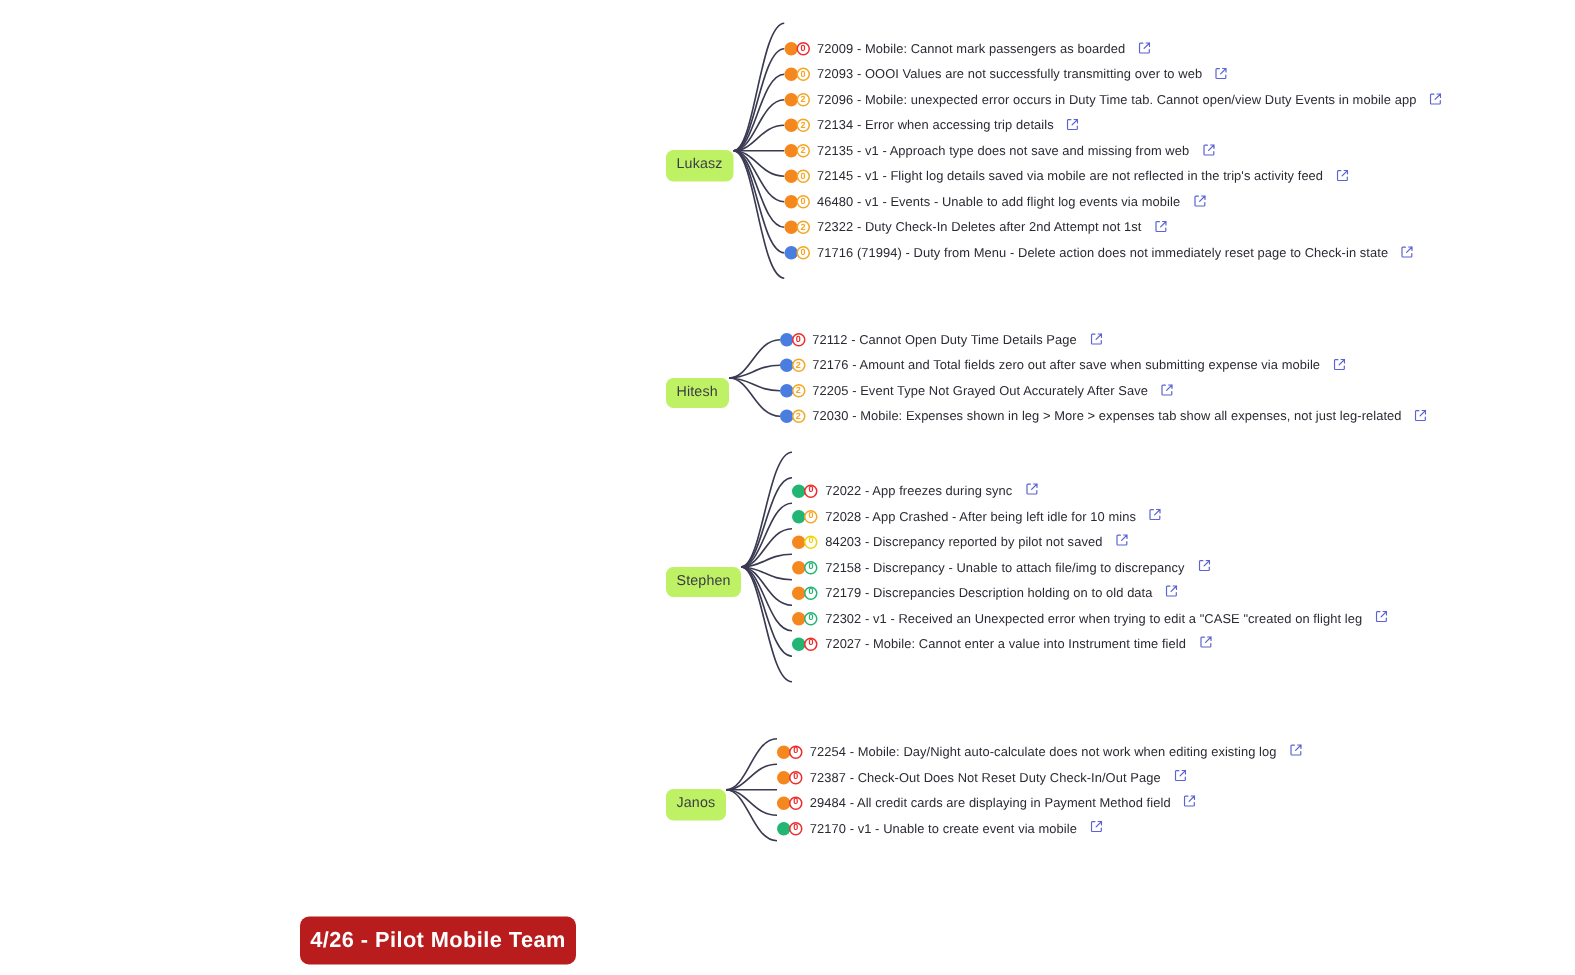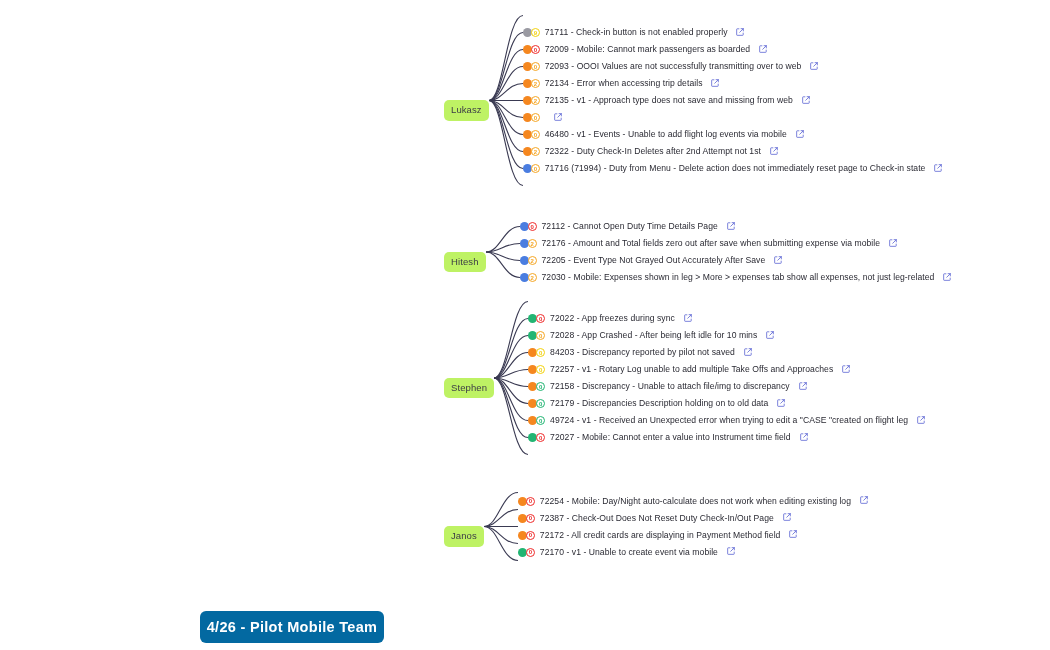--- a/index.html
+++ b/index.html
@@ -98,21 +98,21 @@
   }
   .ext-link svg { display: block; }
 
   
   #banner {
     position: absolute;
     left: 200px;
     top: 611px;
     width: 184px;
     height: 32px;
-    background: #0369a1;
+    background: #b91c1c;
     border-radius: 6px;
     display: flex;
     align-items: center;
     justify-content: center;
     color: #ffffff;
     font-size: 14.5px;
     font-weight: bold;
     letter-spacing: .3px;
   }
 </style>
@@ -133,33 +133,20 @@
           <path d="M0,93.5 C14.28,93.5 17.68,93.5 34,93.5" stroke="#3a3a52" stroke-width="1.1" fill="none"></path>
           <path d="M0,93.5 C14.28,93.5 17.68,110.5 34,110.5" stroke="#3a3a52" stroke-width="1.1" fill="none"></path>
           <path d="M0,93.5 C14.28,93.5 17.68,127.5 34,127.5" stroke="#3a3a52" stroke-width="1.1" fill="none"></path>
           <path d="M0,93.5 C14.28,93.5 17.68,144.5 34,144.5" stroke="#3a3a52" stroke-width="1.1" fill="none"></path>
           <path d="M0,93.5 C14.28,93.5 17.68,161.5 34,161.5" stroke="#3a3a52" stroke-width="1.1" fill="none"></path>
           <path d="M0,93.5 C14.28,93.5 17.68,178.5 34,178.5" stroke="#3a3a52" stroke-width="1.1" fill="none"></path>
         </svg>
         <div class="rows">
           <div class="row">
             <span class="badges">
-              <span class="dot" style="background: rgb(154, 154, 162);"></span>
-              <span class="ring" style="border: 1.6px solid rgb(242, 210, 12); color: rgb(242, 210, 12);">9</span>
-            </span>
-            <span class="row-text">71711 - Check-in button is not enabled properly</span>
-            <a class="ext-link">
-              <svg width="8" height="8" viewBox="0 0 12 12" fill="none">
-                <path d="M4.4 1.2H1.8A.8.8 0 0 0 1 2v8.2a.8.8 0 0 0 .8.8H10a.8.8 0 0 0 .8-.8V7.6" stroke="#5b63d3" stroke-width="1.2" stroke-linecap="round" stroke-linejoin="round"></path>
-                <path d="M7.6 1h3.4v3.4M11 1 5.6 6.4" stroke="#5b63d3" stroke-width="1.2" stroke-linecap="round" stroke-linejoin="round"></path>
-              </svg>
-            </a>
-          </div>
-          <div class="row">
-            <span class="badges">
               <span class="dot" style="background: rgb(245, 135, 31);"></span>
               <span class="ring" style="border: 1.6px solid rgb(239, 43, 43); color: rgb(239, 43, 43);">0</span>
             </span>
             <span class="row-text">72009 - Mobile: Cannot mark passengers as boarded</span>
             <a class="ext-link">
               <svg width="8" height="8" viewBox="0 0 12 12" fill="none">
                 <path d="M4.4 1.2H1.8A.8.8 0 0 0 1 2v8.2a.8.8 0 0 0 .8.8H10a.8.8 0 0 0 .8-.8V7.6" stroke="#5b63d3" stroke-width="1.2" stroke-linecap="round" stroke-linejoin="round"></path>
                 <path d="M7.6 1h3.4v3.4M11 1 5.6 6.4" stroke="#5b63d3" stroke-width="1.2" stroke-linecap="round" stroke-linejoin="round"></path>
               </svg>
             </a>
@@ -175,20 +162,33 @@
                 <path d="M4.4 1.2H1.8A.8.8 0 0 0 1 2v8.2a.8.8 0 0 0 .8.8H10a.8.8 0 0 0 .8-.8V7.6" stroke="#5b63d3" stroke-width="1.2" stroke-linecap="round" stroke-linejoin="round"></path>
                 <path d="M7.6 1h3.4v3.4M11 1 5.6 6.4" stroke="#5b63d3" stroke-width="1.2" stroke-linecap="round" stroke-linejoin="round"></path>
               </svg>
             </a>
           </div>
           <div class="row">
             <span class="badges">
               <span class="dot" style="background: rgb(245, 135, 31);"></span>
               <span class="ring" style="border: 1.6px solid rgb(245, 166, 35); color: rgb(245, 166, 35);">2</span>
             </span>
+            <span class="row-text">72096 - Mobile: unexpected error occurs in Duty Time tab. Cannot open/view Duty Events in mobile app</span>
+            <a class="ext-link">
+              <svg width="8" height="8" viewBox="0 0 12 12" fill="none">
+                <path d="M4.4 1.2H1.8A.8.8 0 0 0 1 2v8.2a.8.8 0 0 0 .8.8H10a.8.8 0 0 0 .8-.8V7.6" stroke="#5b63d3" stroke-width="1.2" stroke-linecap="round" stroke-linejoin="round"></path>
+                <path d="M7.6 1h3.4v3.4M11 1 5.6 6.4" stroke="#5b63d3" stroke-width="1.2" stroke-linecap="round" stroke-linejoin="round"></path>
+              </svg>
+            </a>
+          </div>
+          <div class="row">
+            <span class="badges">
+              <span class="dot" style="background: rgb(245, 135, 31);"></span>
+              <span class="ring" style="border: 1.6px solid rgb(245, 166, 35); color: rgb(245, 166, 35);">2</span>
+            </span>
             <span class="row-text">72134 - Error when accessing trip details</span>
             <a class="ext-link">
               <svg width="8" height="8" viewBox="0 0 12 12" fill="none">
                 <path d="M4.4 1.2H1.8A.8.8 0 0 0 1 2v8.2a.8.8 0 0 0 .8.8H10a.8.8 0 0 0 .8-.8V7.6" stroke="#5b63d3" stroke-width="1.2" stroke-linecap="round" stroke-linejoin="round"></path>
                 <path d="M7.6 1h3.4v3.4M11 1 5.6 6.4" stroke="#5b63d3" stroke-width="1.2" stroke-linecap="round" stroke-linejoin="round"></path>
               </svg>
             </a>
           </div>
           <div class="row">
             <span class="badges">
@@ -201,20 +201,21 @@
                 <path d="M4.4 1.2H1.8A.8.8 0 0 0 1 2v8.2a.8.8 0 0 0 .8.8H10a.8.8 0 0 0 .8-.8V7.6" stroke="#5b63d3" stroke-width="1.2" stroke-linecap="round" stroke-linejoin="round"></path>
                 <path d="M7.6 1h3.4v3.4M11 1 5.6 6.4" stroke="#5b63d3" stroke-width="1.2" stroke-linecap="round" stroke-linejoin="round"></path>
               </svg>
             </a>
           </div>
           <div class="row">
             <span class="badges">
               <span class="dot" style="background: rgb(245, 135, 31);"></span>
               <span class="ring" style="border: 1.6px solid rgb(245, 166, 35); color: rgb(245, 166, 35);">0</span>
             </span>
+            <span class="row-text">72145 - v1 - Flight log details saved via mobile are not reflected in the trip's activity feed</span>
             <a class="ext-link">
               <svg width="8" height="8" viewBox="0 0 12 12" fill="none">
                 <path d="M4.4 1.2H1.8A.8.8 0 0 0 1 2v8.2a.8.8 0 0 0 .8.8H10a.8.8 0 0 0 .8-.8V7.6" stroke="#5b63d3" stroke-width="1.2" stroke-linecap="round" stroke-linejoin="round"></path>
                 <path d="M7.6 1h3.4v3.4M11 1 5.6 6.4" stroke="#5b63d3" stroke-width="1.2" stroke-linecap="round" stroke-linejoin="round"></path>
               </svg>
             </a>
           </div>
           <div class="row">
             <span class="badges">
               <span class="dot" style="background: rgb(245, 135, 31);"></span>
@@ -369,33 +370,20 @@
             <a class="ext-link">
               <svg width="8" height="8" viewBox="0 0 12 12" fill="none">
                 <path d="M4.4 1.2H1.8A.8.8 0 0 0 1 2v8.2a.8.8 0 0 0 .8.8H10a.8.8 0 0 0 .8-.8V7.6" stroke="#5b63d3" stroke-width="1.2" stroke-linecap="round" stroke-linejoin="round"></path>
                 <path d="M7.6 1h3.4v3.4M11 1 5.6 6.4" stroke="#5b63d3" stroke-width="1.2" stroke-linecap="round" stroke-linejoin="round"></path>
               </svg>
             </a>
           </div>
           <div class="row">
             <span class="badges">
               <span class="dot" style="background: rgb(245, 135, 31);"></span>
-              <span class="ring" style="border: 1.6px solid rgb(242, 210, 12); color: rgb(242, 210, 12);">0</span>
-            </span>
-            <span class="row-text">72257 - v1 - Rotary Log unable to add multiple Take Offs and Approaches</span>
-            <a class="ext-link">
-              <svg width="8" height="8" viewBox="0 0 12 12" fill="none">
-                <path d="M4.4 1.2H1.8A.8.8 0 0 0 1 2v8.2a.8.8 0 0 0 .8.8H10a.8.8 0 0 0 .8-.8V7.6" stroke="#5b63d3" stroke-width="1.2" stroke-linecap="round" stroke-linejoin="round"></path>
-                <path d="M7.6 1h3.4v3.4M11 1 5.6 6.4" stroke="#5b63d3" stroke-width="1.2" stroke-linecap="round" stroke-linejoin="round"></path>
-              </svg>
-            </a>
-          </div>
-          <div class="row">
-            <span class="badges">
-              <span class="dot" style="background: rgb(245, 135, 31);"></span>
               <span class="ring" style="border: 1.6px solid rgb(34, 181, 115); color: rgb(34, 181, 115);">0</span>
             </span>
             <span class="row-text">72158 - Discrepancy - Unable to attach file/img to discrepancy</span>
             <a class="ext-link">
               <svg width="8" height="8" viewBox="0 0 12 12" fill="none">
                 <path d="M4.4 1.2H1.8A.8.8 0 0 0 1 2v8.2a.8.8 0 0 0 .8.8H10a.8.8 0 0 0 .8-.8V7.6" stroke="#5b63d3" stroke-width="1.2" stroke-linecap="round" stroke-linejoin="round"></path>
                 <path d="M7.6 1h3.4v3.4M11 1 5.6 6.4" stroke="#5b63d3" stroke-width="1.2" stroke-linecap="round" stroke-linejoin="round"></path>
               </svg>
             </a>
           </div>
@@ -410,21 +398,21 @@
                 <path d="M4.4 1.2H1.8A.8.8 0 0 0 1 2v8.2a.8.8 0 0 0 .8.8H10a.8.8 0 0 0 .8-.8V7.6" stroke="#5b63d3" stroke-width="1.2" stroke-linecap="round" stroke-linejoin="round"></path>
                 <path d="M7.6 1h3.4v3.4M11 1 5.6 6.4" stroke="#5b63d3" stroke-width="1.2" stroke-linecap="round" stroke-linejoin="round"></path>
               </svg>
             </a>
           </div>
           <div class="row">
             <span class="badges">
               <span class="dot" style="background: rgb(245, 135, 31);"></span>
               <span class="ring" style="border: 1.6px solid rgb(34, 181, 115); color: rgb(34, 181, 115);">0</span>
             </span>
-            <span class="row-text">49724 - v1 - Received an Unexpected error when trying to edit a "CASE "created on flight leg</span>
+            <span class="row-text">72302 - v1 - Received an Unexpected error when trying to edit a "CASE "created on flight leg</span>
             <a class="ext-link">
               <svg width="8" height="8" viewBox="0 0 12 12" fill="none">
                 <path d="M4.4 1.2H1.8A.8.8 0 0 0 1 2v8.2a.8.8 0 0 0 .8.8H10a.8.8 0 0 0 .8-.8V7.6" stroke="#5b63d3" stroke-width="1.2" stroke-linecap="round" stroke-linejoin="round"></path>
                 <path d="M7.6 1h3.4v3.4M11 1 5.6 6.4" stroke="#5b63d3" stroke-width="1.2" stroke-linecap="round" stroke-linejoin="round"></path>
               </svg>
             </a>
           </div>
           <div class="row">
             <span class="badges">
               <span class="dot" style="background: rgb(34, 181, 115);"></span>
@@ -474,21 +462,21 @@
                 <path d="M4.4 1.2H1.8A.8.8 0 0 0 1 2v8.2a.8.8 0 0 0 .8.8H10a.8.8 0 0 0 .8-.8V7.6" stroke="#5b63d3" stroke-width="1.2" stroke-linecap="round" stroke-linejoin="round"></path>
                 <path d="M7.6 1h3.4v3.4M11 1 5.6 6.4" stroke="#5b63d3" stroke-width="1.2" stroke-linecap="round" stroke-linejoin="round"></path>
               </svg>
             </a>
           </div>
           <div class="row">
             <span class="badges">
               <span class="dot" style="background: rgb(245, 135, 31);"></span>
               <span class="ring" style="border: 1.6px solid rgb(239, 43, 43); color: rgb(239, 43, 43);">0</span>
             </span>
-            <span class="row-text">72172 - All credit cards are displaying in Payment Method field</span>
+            <span class="row-text">29484 - All credit cards are displaying in Payment Method field</span>
             <a class="ext-link">
               <svg width="8" height="8" viewBox="0 0 12 12" fill="none">
                 <path d="M4.4 1.2H1.8A.8.8 0 0 0 1 2v8.2a.8.8 0 0 0 .8.8H10a.8.8 0 0 0 .8-.8V7.6" stroke="#5b63d3" stroke-width="1.2" stroke-linecap="round" stroke-linejoin="round"></path>
                 <path d="M7.6 1h3.4v3.4M11 1 5.6 6.4" stroke="#5b63d3" stroke-width="1.2" stroke-linecap="round" stroke-linejoin="round"></path>
               </svg>
             </a>
           </div>
           <div class="row">
             <span class="badges">
               <span class="dot" style="background: rgb(34, 181, 115);"></span>

